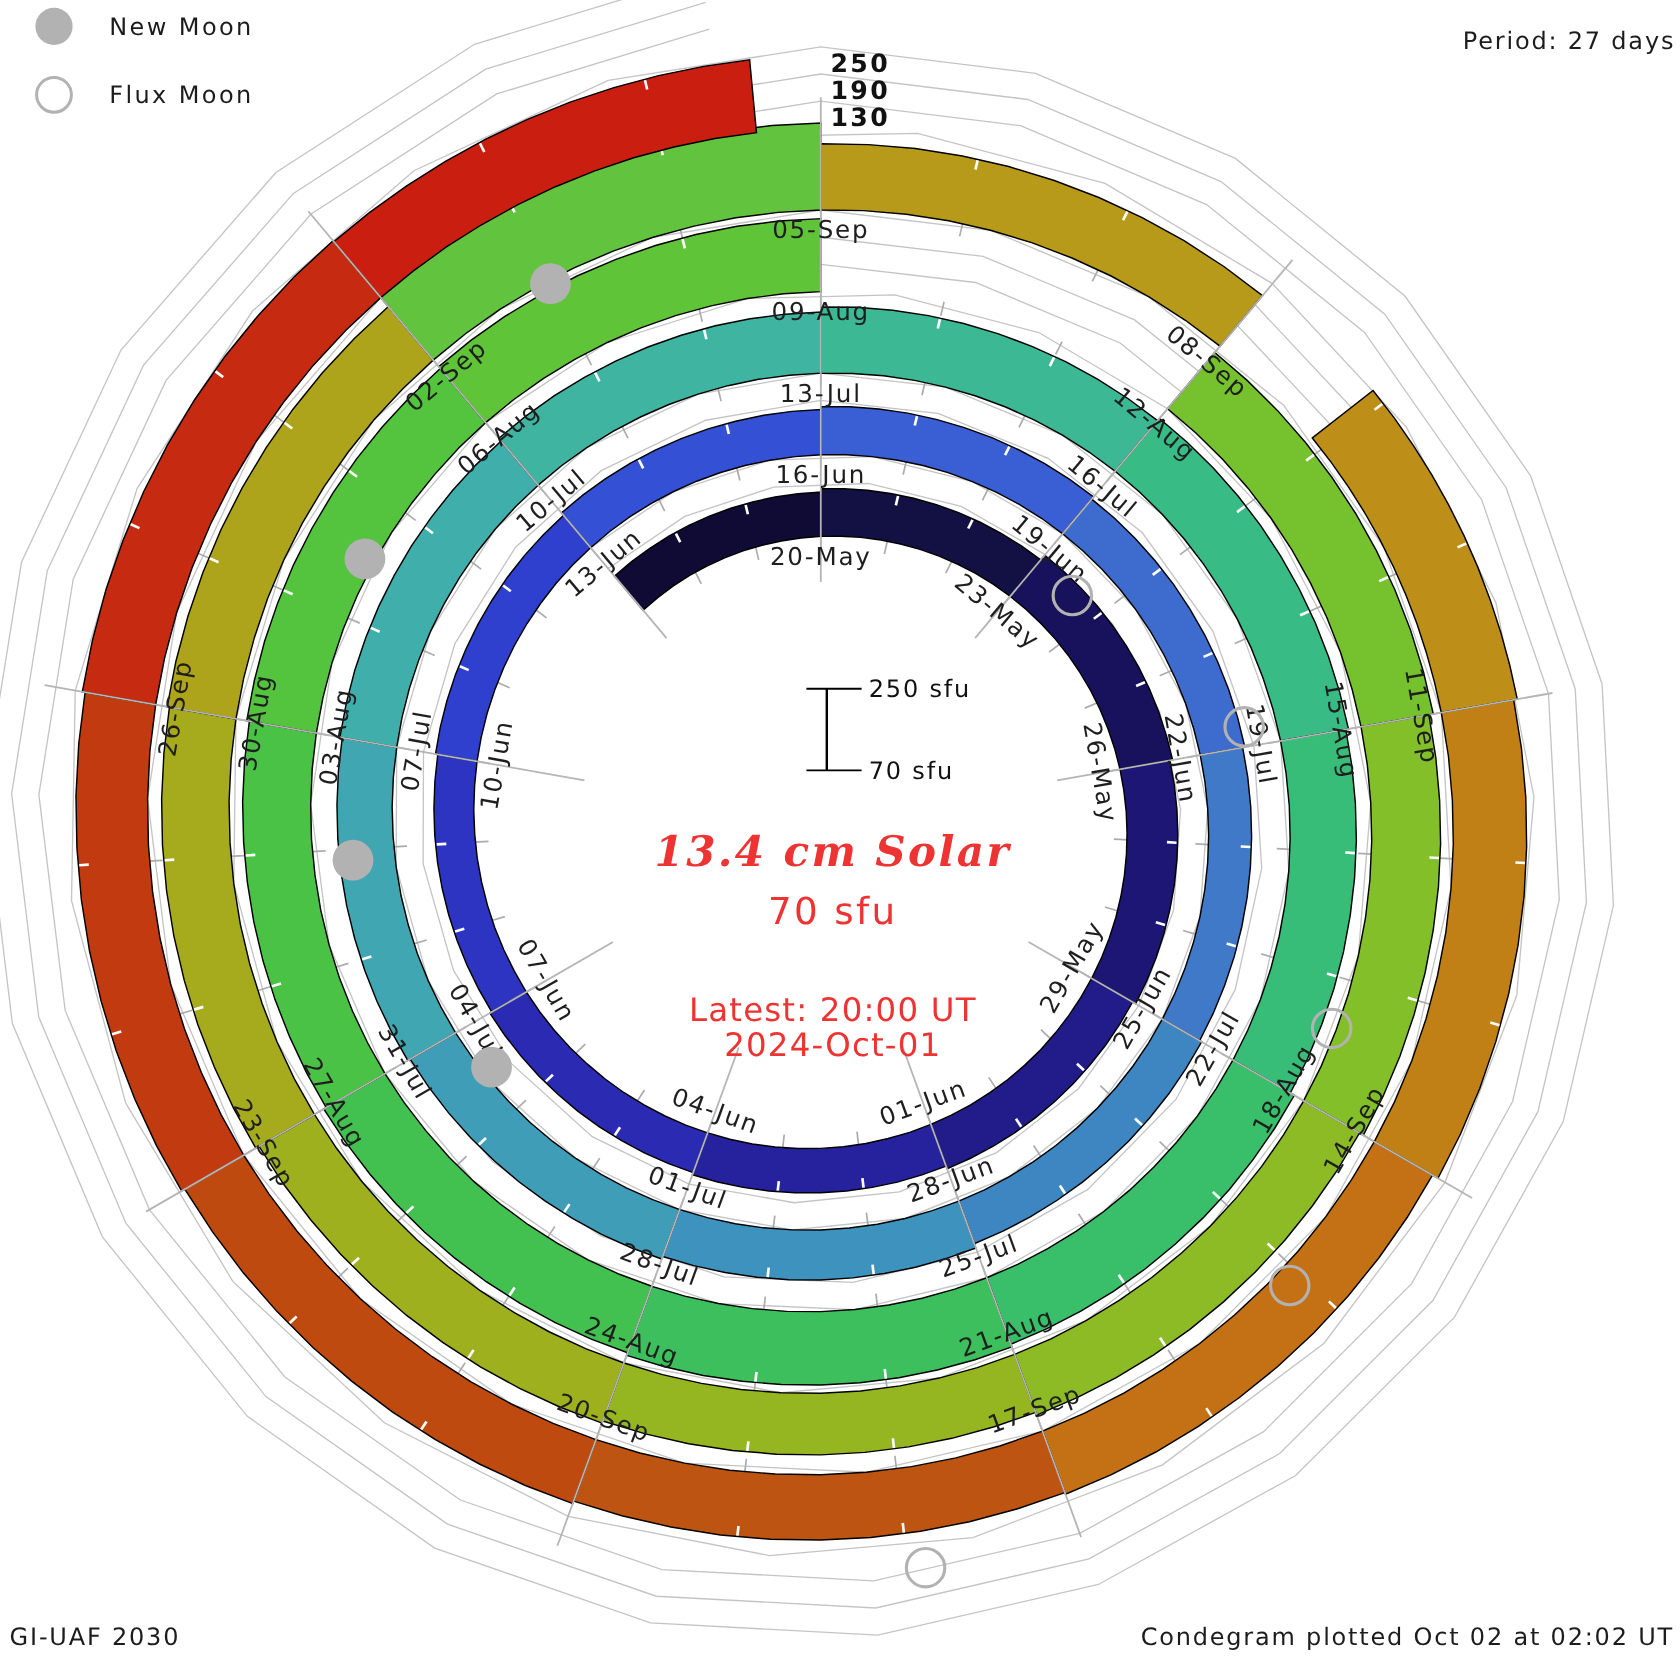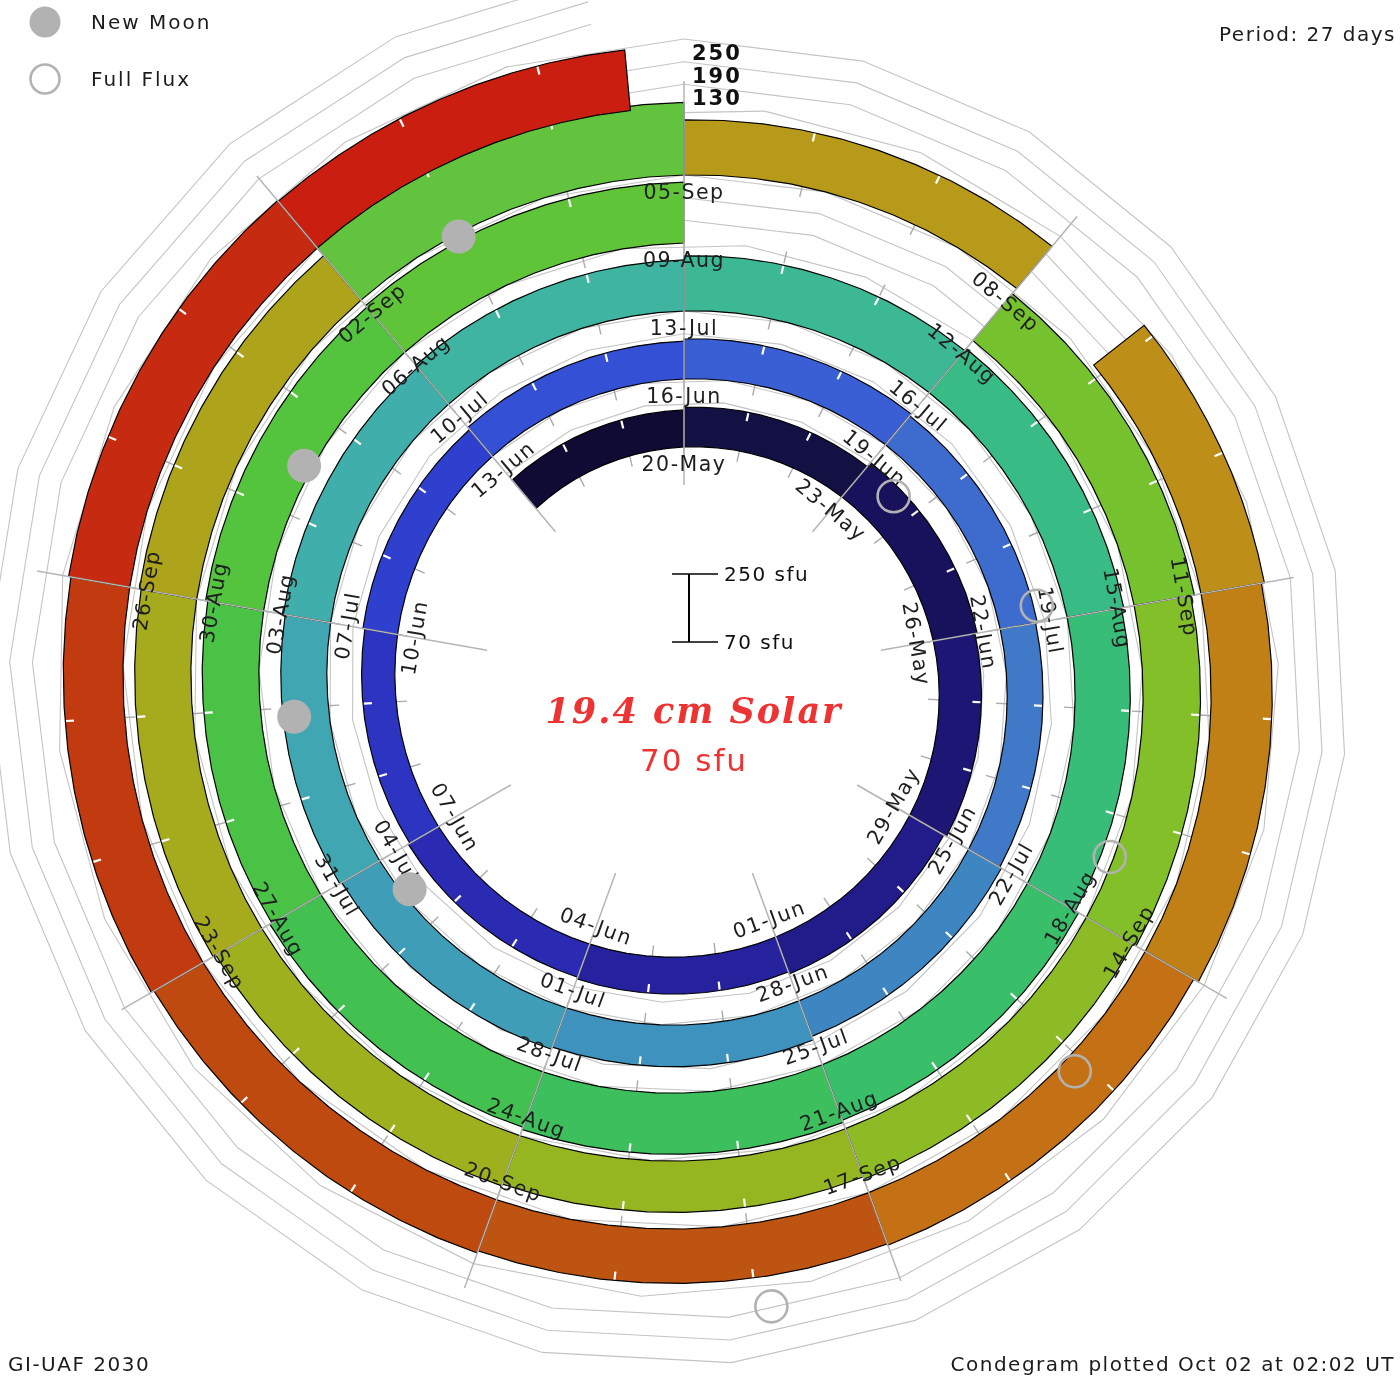--- a/index.html
+++ b/index.html
@@ -392,27 +392,31 @@
     <div class="legend-row">
       <svg width="42" height="40">
         <circle cx="21" cy="20" r="15.5" fill="#b2b2b2"></circle>
       </svg>
       <span class="legend-label">New Moon</span>
     </div>
     <div class="legend-row">
       <svg width="42" height="40">
         <circle cx="21" cy="20" r="14.5" fill="none" stroke="#b2b2b2" stroke-width="2.5"></circle>
       </svg>
-      <span class="legend-label">Full Flux</span>
+      <span class="legend-label">Flux Moon</span>
     </div>
   </div>
 
   <div class="period">Period: 27 days</div>
 
   <div class="center-text">
-    <div class="title-line">19.4 cm Solar</div>
+    <div class="title-line">13.4 cm Solar</div>
     <div class="flux-now">70 sfu</div>
+    <div class="latest">
+      <div>Latest: 20:00 UT</div>
+      <div>2024-Oct-01</div>
+    </div>
   </div>
 
   <div class="footer-left">GI-UAF 2030</div>
   <div class="footer-right">Condegram plotted Oct 02 at 02:02 UT</div>
 
 </div>
 
 </body></html>

